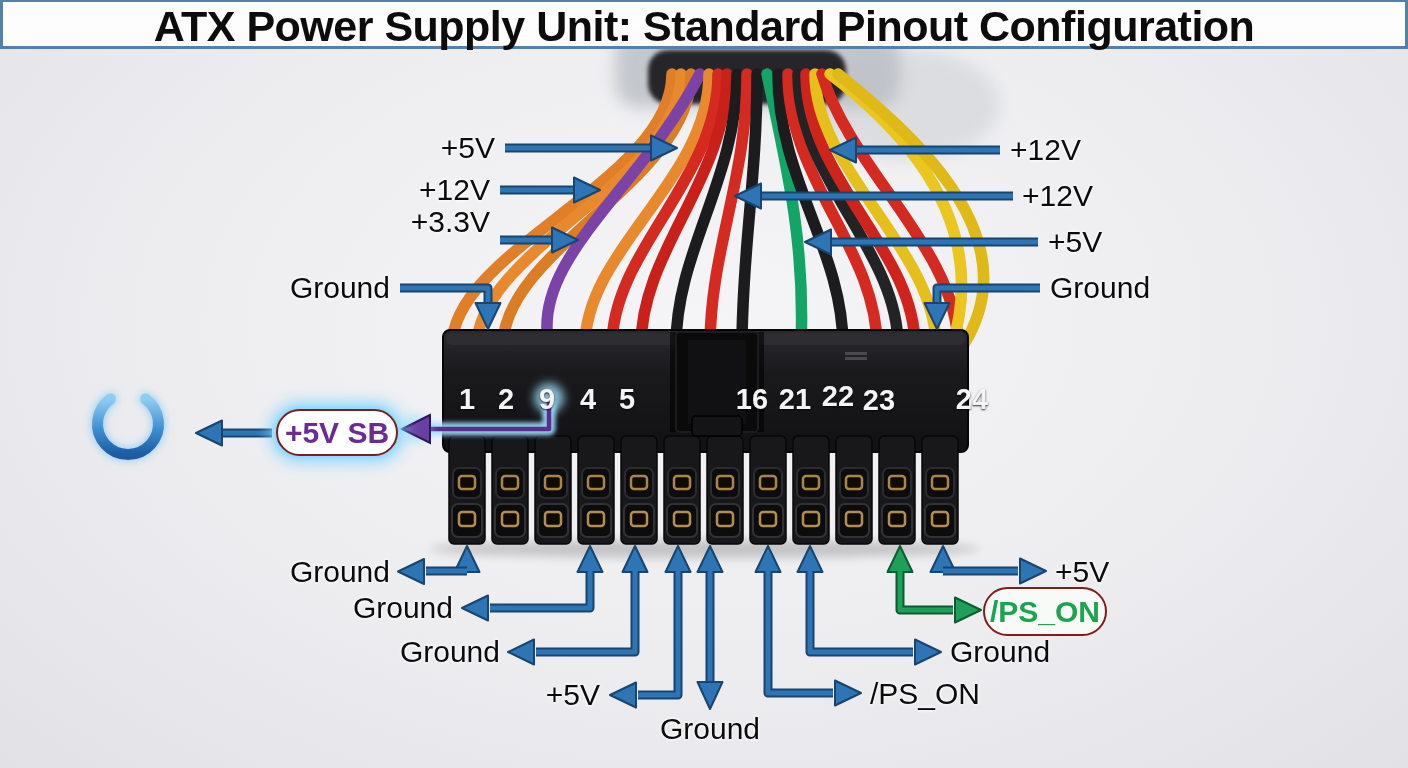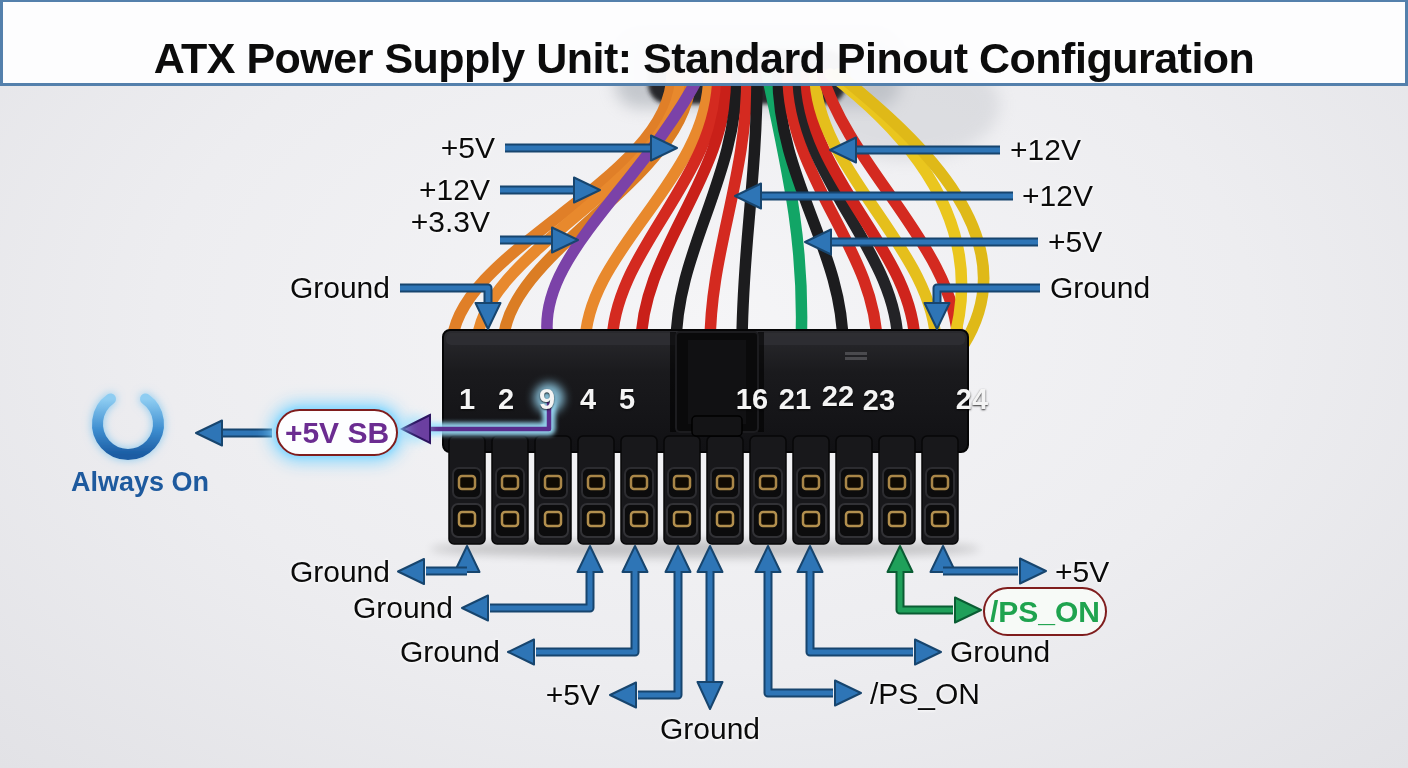--- a/index.html
+++ b/index.html
@@ -3,24 +3,24 @@
 <meta charset="utf-8">
 <style>
   html,body{margin:0;padding:0;}
   body{
     width:1408px;height:768px;position:relative;overflow:hidden;
     font-family:"Liberation Sans","DejaVu Sans",sans-serif;
     background:radial-gradient(ellipse at 50% 42%, #f5f5f7 0%, #ededf0 55%, #e2e2e6 100%);
   }
   #scene{position:absolute;left:0;top:0;width:1408px;height:768px;}
   .titlebar{
-    position:absolute;left:0;top:0;right:0;height:86px;z-index:20;
+    position:absolute;left:0;top:0;right:0;height:49px;z-index:20;
     background:rgba(253,253,254,0.97);
     border:3px solid #5480AC;border-top-width:2px;
-    display:flex;align-items:flex-end;justify-content:center;
+    display:flex;align-items:flex-start;justify-content:center;
     box-sizing:border-box;
   }
   .titlebar h1{
     margin:0;font-size:43px;font-weight:bold;color:#0c0c0c;letter-spacing:-0.5px;
   }
   .t{ 
     position:absolute;z-index:10;font-weight:normal;font-size:30px;color:#0b0b0b;
     text-shadow:0 1px 3px rgba(255,255,255,.9), 0 -1px 3px rgba(255,255,255,.9);
     white-space:nowrap;
   }
@@ -277,14 +277,13 @@
 <div class="t ca" style="left:645px;top:712px;width:130px">Ground</div>
 
 <div class="t" style="left:870px;top:677px">/PS_ON</div>
 <div class="t" style="left:950px;top:635px">Ground</div>
 <div class="t" style="left:1055px;top:555px">+5V</div>
 
 <div class="pill pill-sb">+5V SB</div>
 <div class="pill pill-pson">/PS_ON</div>
 
 <div class="standby-caption">
-  <div>Always On</div>
 </div>
 
 </body></html>

